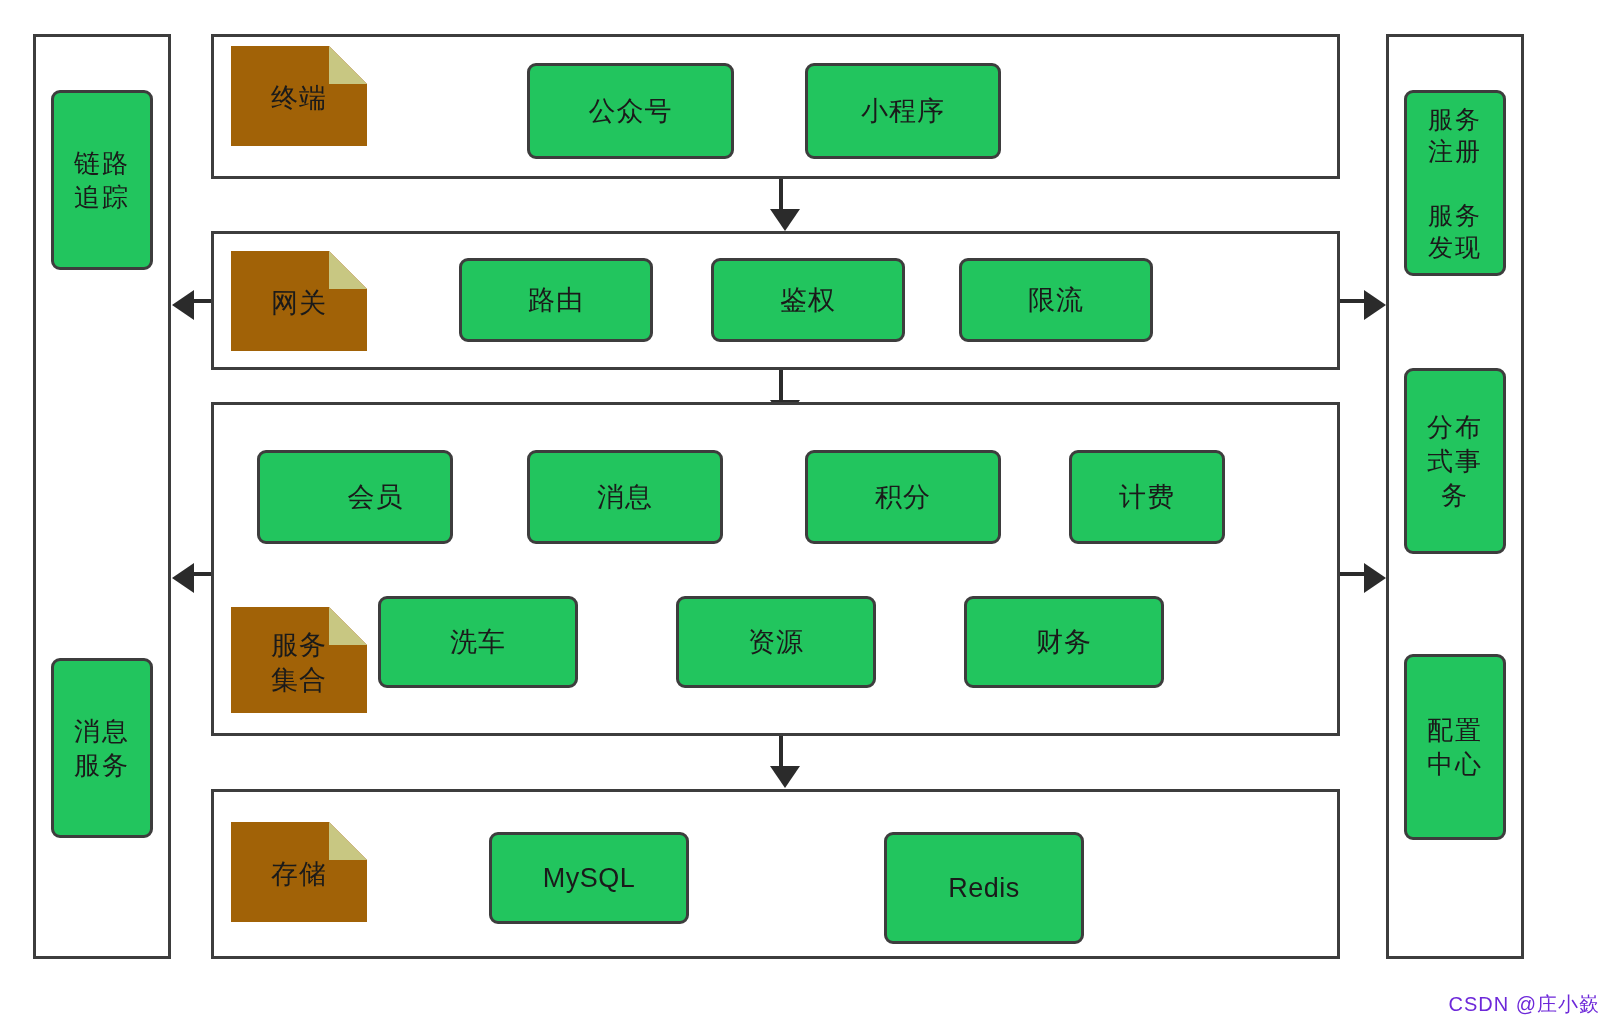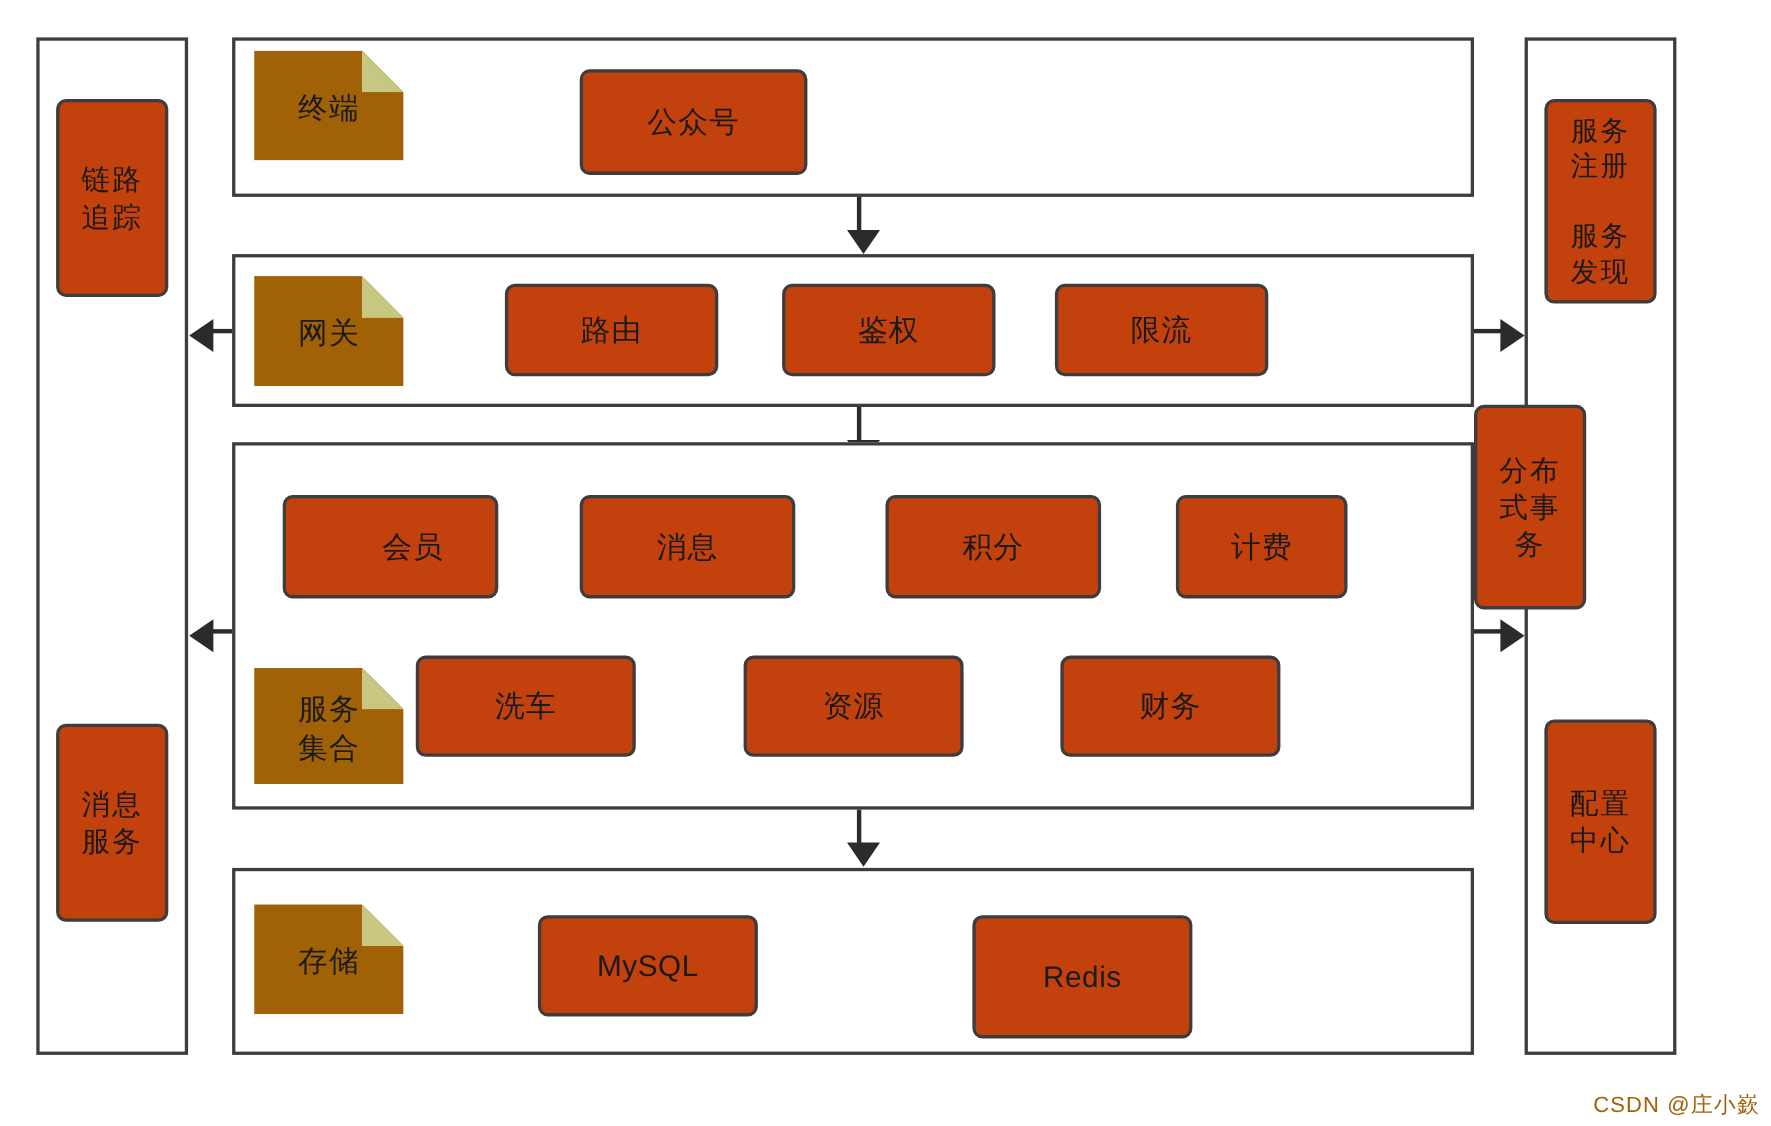--- a/index.html
+++ b/index.html
@@ -29,21 +29,21 @@
   .section {
     position: absolute;
     border: 3px solid #3d3d3d;
     background: #ffffff;
     box-sizing: border-box;
   }
   .node {
     position: absolute;
     border: 3px solid #3d3d3d;
     border-radius: 9px;
-    background: #c2410c;
+    background: #22c55e;
     box-sizing: border-box;
     display: flex;
     align-items: center;
     justify-content: center;
     text-align: center;
     font-size: 27px;
     line-height: 1.28;
     letter-spacing: 1px;
     color: #1a1a1a;
     white-space: pre-line;
@@ -129,21 +129,21 @@
     border-bottom: 15px solid transparent;
     border-left: 22px solid #2b2b2b;
   }
 
   
   .watermark {
     position: absolute;
     right: 10px;
     bottom: 6px;
     font-size: 20px;
-    color: #a16207;
+    color: #6d28d9;
     letter-spacing: 1px;
   }
 </style>
 </head>
 <body>
 
 <div id="canvas">
 
   <div class="outer-col" style="left:33px; top:34px; width:138px; height:925px;">
   </div>
@@ -152,32 +152,33 @@
   <div class="node side-node" style="left:51px; top:658px; width:102px; height:180px;">消息
 服务</div>
 
   <div class="outer-col" style="left:1386px; top:34px; width:138px; height:925px;">
   </div>
   <div class="node side-node" style="left:1404px; top:90px; width:102px; height:186px; font-size:25px; line-height:1.28;">服务
 注册
 
 服务
 发现</div>
-  <div class="node side-node" style="left:1340px; top:368px; width:102px; height:186px;">分布
+  <div class="node side-node" style="left:1404px; top:368px; width:102px; height:186px;">分布
 式事
 务</div>
   <div class="node side-node" style="left:1404px; top:654px; width:102px; height:186px;">配置
 中心</div>
 
   <div class="section" style="left:211px; top:34px; width:1129px; height:145px;"></div>
   <div class="note" style="left:231px; top:46px; width:136px; height:100px;">
     <span class="fold"></span>
     <span class="note-text">终端</span>
   </div>
   <div class="node" style="left:527px; top:63px; width:207px; height:96px;">公众号</div>
+  <div class="node" style="left:805px; top:63px; width:196px; height:96px;">小程序</div>
 
   <div class="arrow-v" style="left:779px; top:179px; height:32px;">
     <span class="head"></span>
   </div>
 
   <div class="section" style="left:211px; top:231px; width:1129px; height:139px;"></div>
   <div class="note" style="left:231px; top:251px; width:136px; height:100px;">
     <span class="fold"></span>
     <span class="note-text">网关</span>
   </div>

